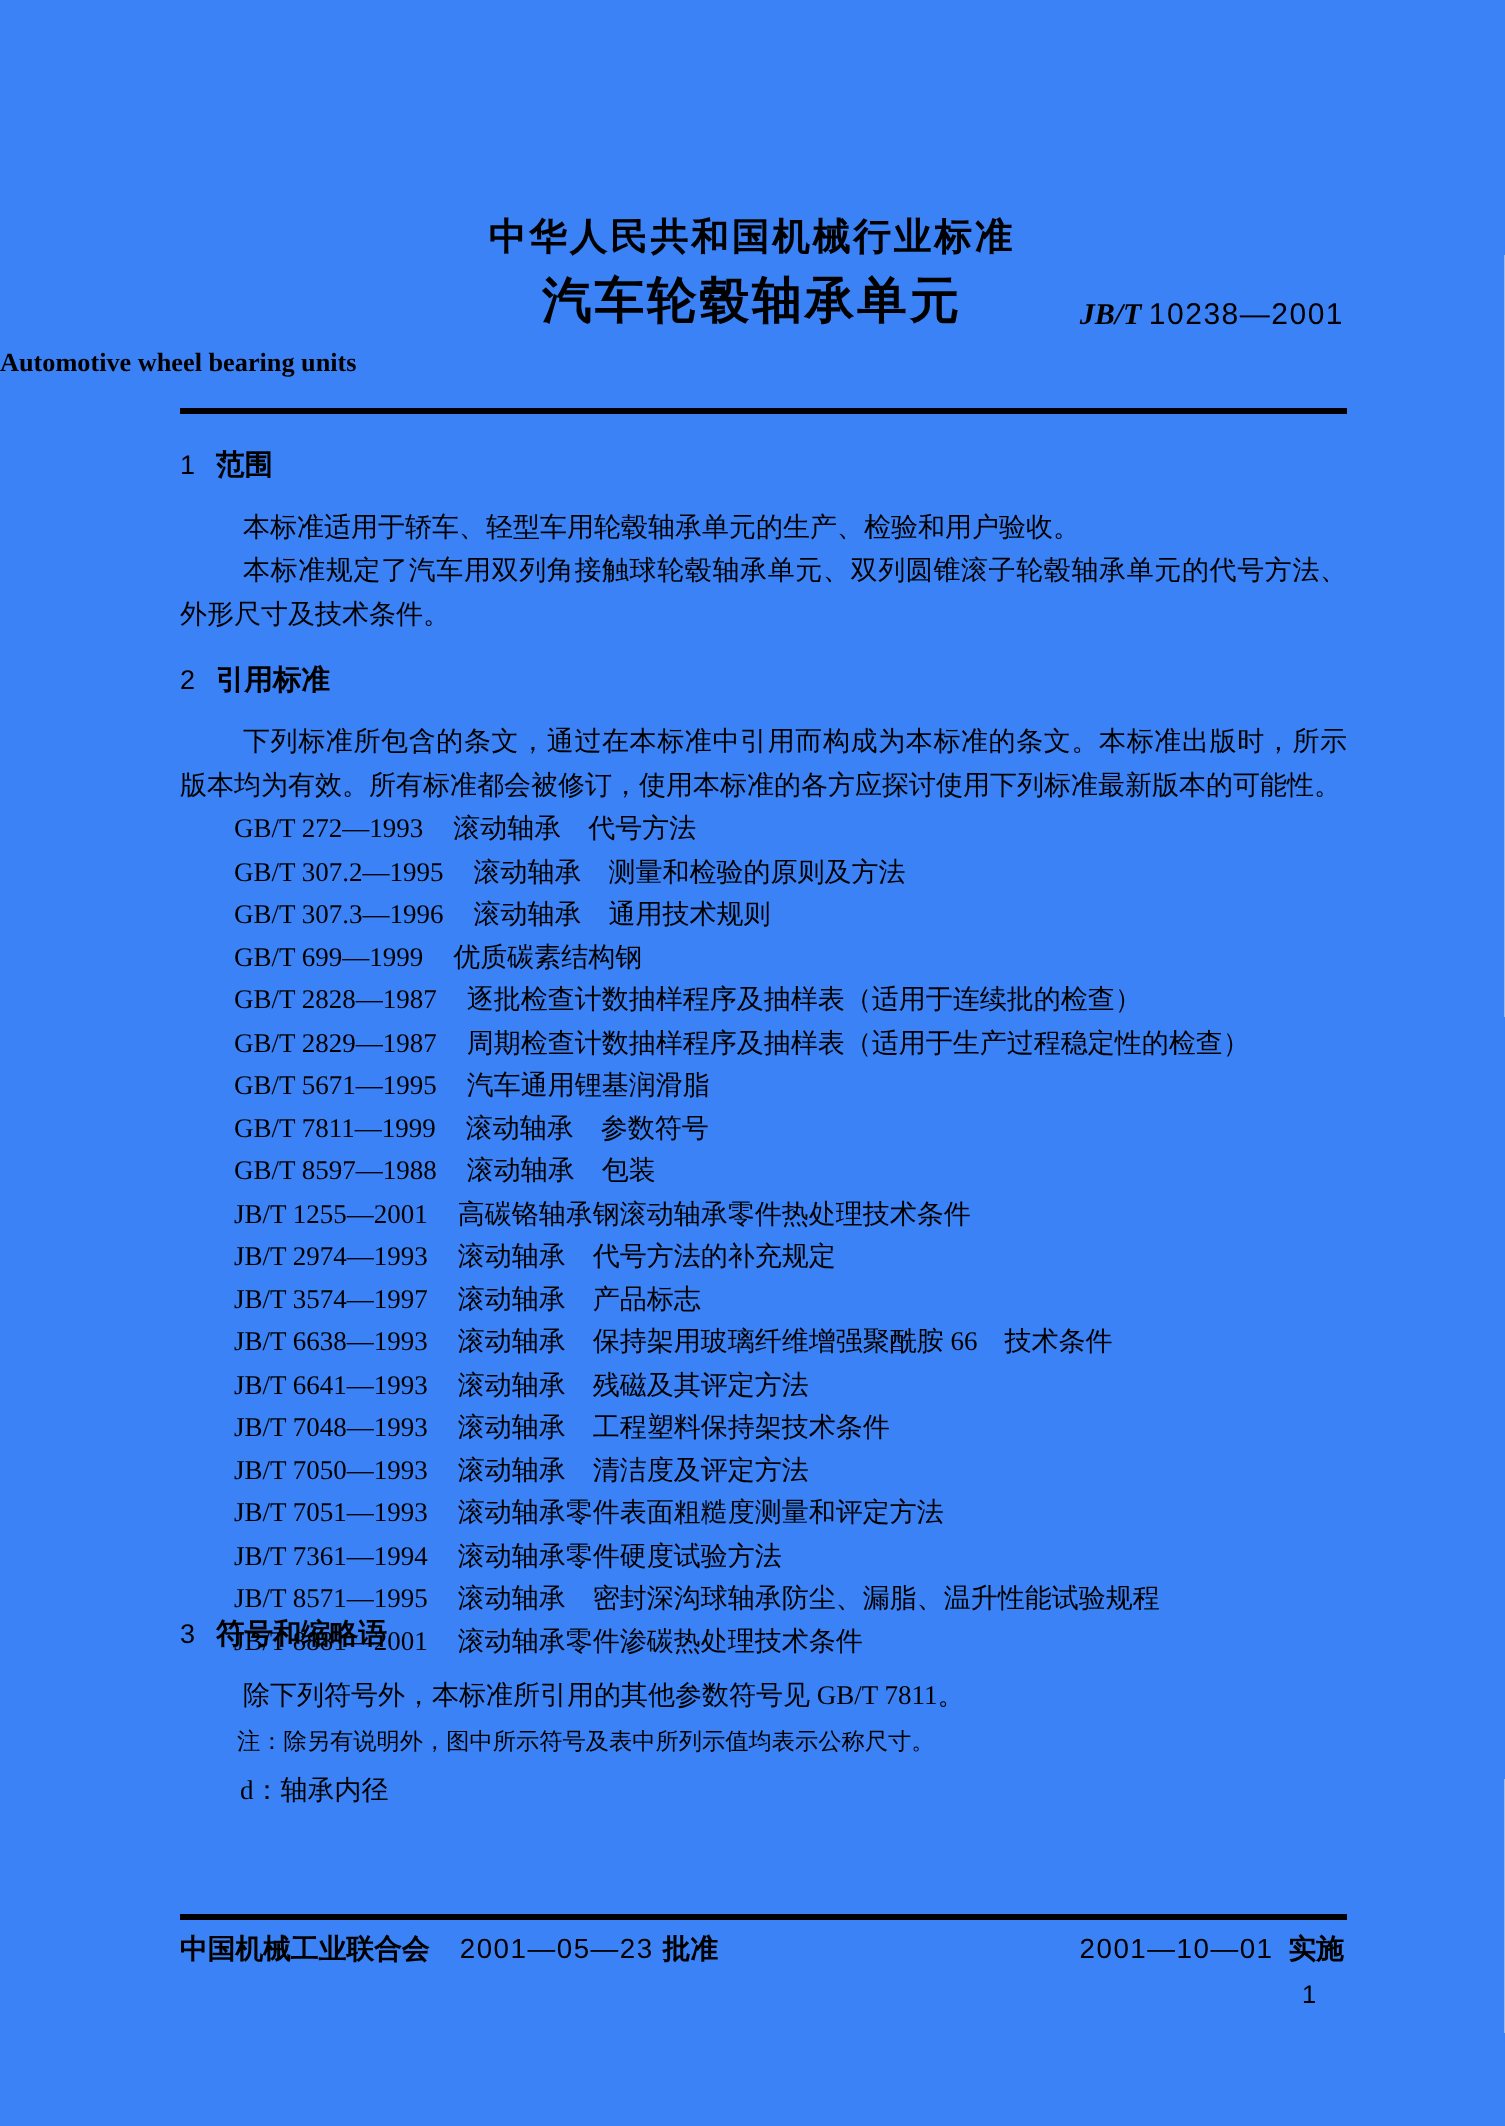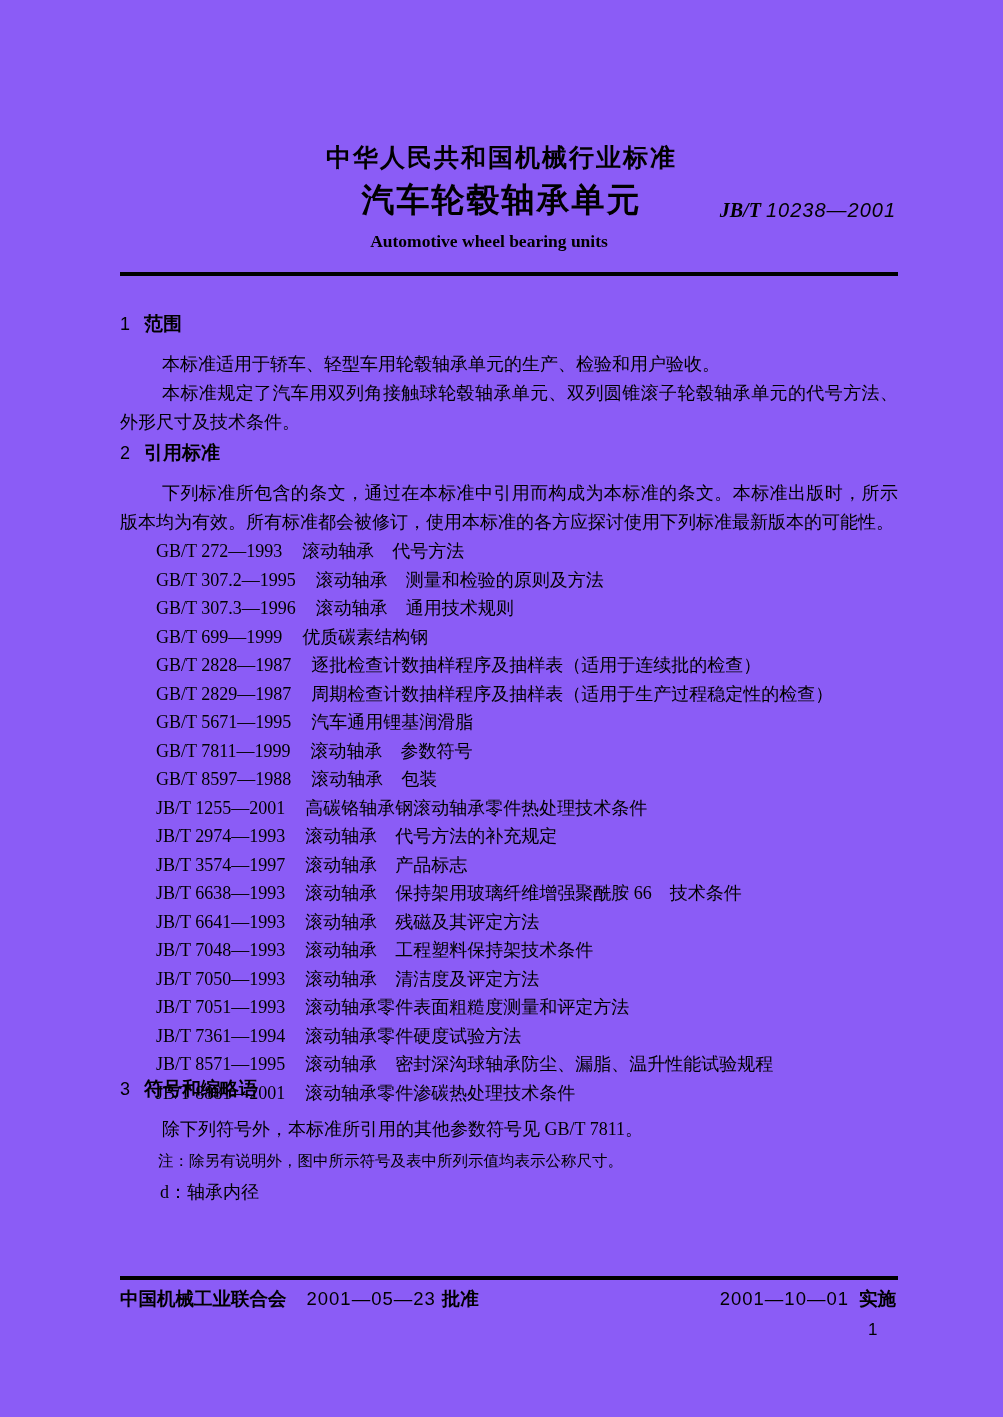--- a/index.html
+++ b/index.html
@@ -1,21 +1,21 @@
 <!DOCTYPE html>
 <html><head>
 <meta charset="utf-8">
 <style>
   html, body { margin: 0; padding: 0; background: #e8e8e8; }
   .page {
     position: relative;
     width: 1003px;
     height: 1417px;
     margin: 0 auto;
-    background: #8b5cf6;
+    background: #3b82f6;
     color: #000000;
     font-family: "Liberation Serif", "DejaVu Serif", serif;
     overflow: hidden;
   }
   
   .hdr-line1 {
     position: absolute; top: 141px; left: 0; right: 0;
     text-align: center;
     font-family: "Liberation Sans", "DejaVu Sans", sans-serif;
     font-weight: bold; font-size: 25px; letter-spacing: 2px;
@@ -30,33 +30,32 @@
   }
   .title-heavy {
     font-family: "Liberation Sans", "DejaVu Sans", sans-serif;
     font-weight: 900; font-size: 33px; letter-spacing: 2px;
   }
   .std-code {
     position: absolute; top: 199px; right: 107px;
     font-size: 20px; white-space: nowrap;
   }
   .code-prefix { font-family: "Liberation Serif", "DejaVu Serif", serif; font-weight: bold; font-style: italic; }
-  .code-num { font-family: "Liberation Sans", "DejaVu Sans", sans-serif; font-weight: 400; letter-spacing: 1px; font-style: italic; }
+  .code-num { font-family: "Liberation Sans", "DejaVu Sans", sans-serif; font-weight: 400; letter-spacing: 1px; }
   .hdr-en {
     position: absolute; top: 231px; left: 0; right: 66px;
-    text-align: center;
     font-family: "Liberation Serif", "DejaVu Serif", serif;
-    font-weight: bold; font-size: 17.5px; padding-left: 41px;
+    font-weight: bold; font-size: 17.5px;
   }
   .rule { position: absolute; left: 120px; width: 778px; height: 4px; background: #000; }
   .rule-top { top: 272px; }
   .rule-bottom { top: 1276px; }
   
   .sec { position: absolute; left: 120px; width: 778px; }
-  .sec1 { top: 297px; margin-top: 14px; }
+  .sec1 { top: 297px; }
   .sec2 { top: 440px; }
   .sec3 { top: 1076px; }
   .sec-h {
     font-family: "Liberation Sans", "DejaVu Sans", sans-serif;
     font-weight: bold; font-size: 19px; line-height: 26px;
     margin: 0 0 13px 0;
   }
   .sec-num {
     display: inline-block; width: 24px;
     font-family: "Liberation Sans", "DejaVu Sans", sans-serif;

